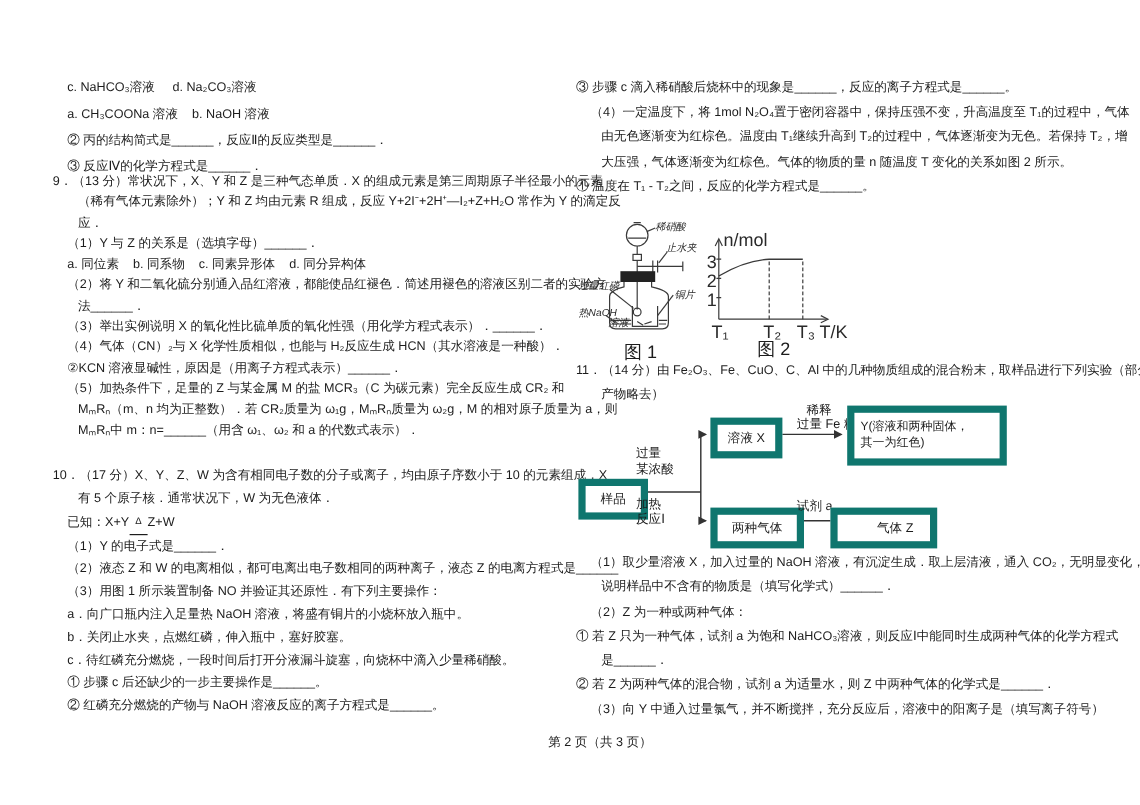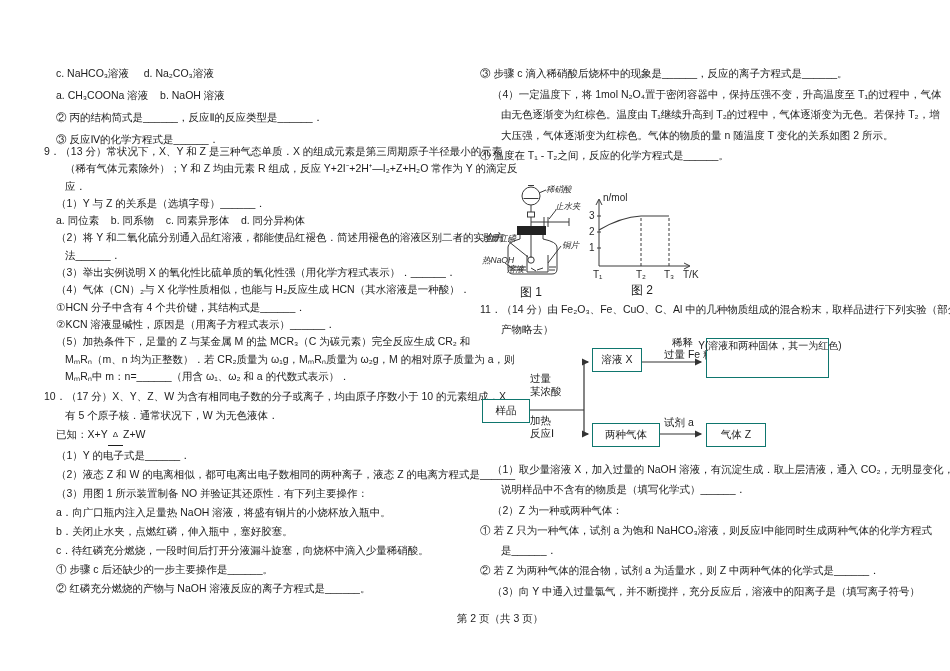--- a/index.html
+++ b/index.html
@@ -12,25 +12,25 @@
   #l3 .line{line-height:19px;}
   #r1 .line{line-height:20.6px;}
   #r2 .line{line-height:20px;}
   #r3 .line{line-height:20.3px;}
   .i0{padding-left:0;}
   .i1{padding-left:12px;}
   .i2{padding-left:21px;}
   .rxn-cond{display:inline-block;font-size:8px;padding:0 5px 1px;border-bottom:1px solid #1c1c1c;vertical-align:1px;}
   .fig{position:absolute;}
   .flabel{position:absolute;white-space:pre;font-size:8.5px;color:#2a2a2a;font-style:italic;}
-  .gl{position:absolute;white-space:pre;font-size:10px;color:#2a2a2a;}
-  .figcap{position:absolute;white-space:pre;font-size:12px;color:#1c1c1c;}
+  .gl{position:absolute;white-space:pre;font-size:15px;color:#2a2a2a;}
+  .figcap{position:absolute;white-space:pre;font-size:15px;color:#1c1c1c;}
   .flow{position:absolute;}
   .fsvg{position:absolute;left:0;top:0;}
-  .box{position:absolute;border:1px solid #0f766e;background:#fff;display:flex;flex-direction:row;
+  .box{position:absolute;border:6px solid #0f766e;background:#fff;display:flex;flex-direction:column;
        align-items:center;justify-content:center;white-space:pre;font-size:10.5px;}
   .box.lft{align-items:flex-start;padding-left:5px;font-size:10px;line-height:14px;}
   .cond{position:absolute;white-space:pre;font-size:10.5px;line-height:13px;}
   .footer{position:absolute;left:355px;top:612px;width:290px;text-align:center;white-space:pre;}
 </style>
 </head>
 <body>
 
 <div class="page">
 
@@ -44,21 +44,20 @@
   <div class="block" id="l2" style="left:44px;top:143px;width:430px;">
     <div class="line i0">9．（13 分）常状况下，X、Y 和 Z 是三种气态单质．X 的组成元素是第三周期原子半径最小的元素</div>
     <div class="line i2">（稀有气体元素除外）；Y 和 Z 均由元素 R 组成，反应 Y+2I⁻+2H⁺—I₂+Z+H₂O 常作为 Y 的滴定反</div>
     <div class="line i2">应．</div>
     <div class="line i1">（1）Y 与 Z 的关系是（选填字母）______．</div>
     <div class="line i1">a. 同位素    b. 同系物    c. 同素异形体    d. 同分异构体</div>
     <div class="line i1">（2）将 Y 和二氧化硫分别通入品红溶液，都能使品红褪色．简述用褪色的溶液区别二者的实验方</div>
     <div class="line i2">法______．</div>
     <div class="line i1">（3）举出实例说明 X 的氧化性比硫单质的氧化性强（用化学方程式表示）．______．</div>
     <div class="line i1">（4）气体（CN）₂与 X 化学性质相似，也能与 H₂反应生成 HCN（其水溶液是一种酸）．</div>
-    <div class="line i1">①HCN 分子中含有 4 个共价键，其结构式是______．</div>
     <div class="line i1">②KCN 溶液显碱性，原因是（用离子方程式表示）______．</div>
     <div class="line i1">（5）加热条件下，足量的 Z 与某金属 M 的盐 MCR₃（C 为碳元素）完全反应生成 CR₂ 和</div>
     <div class="line i2">MₘRₙ（m、n 均为正整数）．若 CR₂质量为 ω₁g，MₘRₙ质量为 ω₂g，M 的相对原子质量为 a，则</div>
     <div class="line i2">MₘRₙ中 m：n=______（用含 ω₁、ω₂ 和 a 的代数式表示）．</div>
   </div>
 
   <div class="block" id="l3" style="left:44px;top:387px;width:430px;">
     <div class="line i0">10．（17 分）X、Y、Z、W 为含有相同电子数的分子或离子，均由原子序数小于 10 的元素组成，X</div>
     <div class="line i2">有 5 个原子核．通常状况下，W 为无色液体．</div>
     <div class="line i1"><span>已知：X+Y</span><span class="rxn-cond">Δ</span><span>Z+W</span></div>
@@ -161,21 +160,21 @@
       </g>
     </svg>
     <div class="box" style="left:2px;top:63px;width:46px;height:22px;"><span>样品</span></div>
     <div class="cond" style="left:50px;top:36px;"><div>过量</div><div>某浓酸</div></div>
     <div class="cond" style="left:50px;top:78px;"><div>加热</div><div>反应Ⅰ</div></div>
     <div class="box" style="left:112px;top:12px;width:48px;height:22px;"><span>溶液 X</span></div>
     <div class="cond" style="left:184px;top:0px;line-height:12px;"><div style="padding-left:8px;">稀释</div><div>过量 Fe 粉</div></div>
     <div class="box lft" style="left:226px;top:2px;width:116px;height:38px;"><div>Y(溶液和两种固体，</div><div>其一为红色)</div></div>
     <div class="box" style="left:112px;top:87px;width:66px;height:22px;"><span>两种气体</span></div>
     <div class="cond" style="left:184px;top:80px;"><span>试剂 a</span></div>
-    <div class="box" style="left:226px;top:87px;width:58px;height:22px;"><span>气体 Z</span></div>
+    <div class="box" style="left:212px;top:87px;width:58px;height:22px;padding-left:19px;"><span>气体 Z</span></div>
   </div>
 
   <div class="block" id="r3" style="left:480px;top:459px;width:450px;">
     <div class="line i1">（1）取少量溶液 X，加入过量的 NaOH 溶液，有沉淀生成．取上层清液，通入 CO₂，无明显变化，</div>
     <div class="line i2">说明样品中不含有的物质是（填写化学式）______．</div>
     <div class="line i1">（2）Z 为一种或两种气体：</div>
     <div class="line i0">① 若 Z 只为一种气体，试剂 a 为饱和 NaHCO₃溶液，则反应Ⅰ中能同时生成两种气体的化学方程式</div>
     <div class="line i2">是______．</div>
     <div class="line i0">② 若 Z 为两种气体的混合物，试剂 a 为适量水，则 Z 中两种气体的化学式是______．</div>
     <div class="line i1">（3）向 Y 中通入过量氯气，并不断搅拌，充分反应后，溶液中的阳离子是（填写离子符号）</div>

